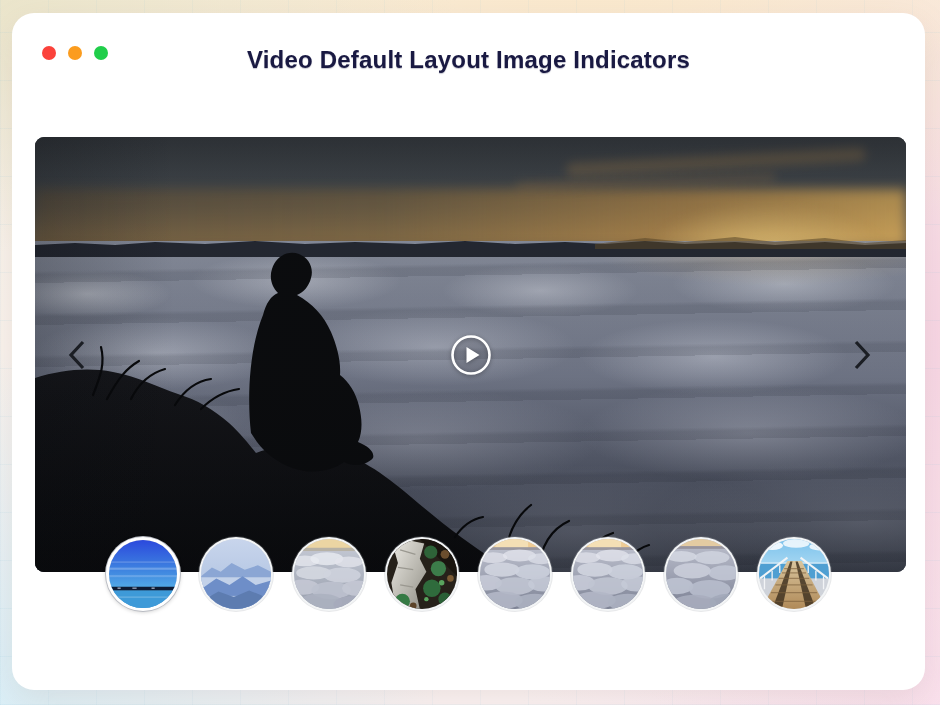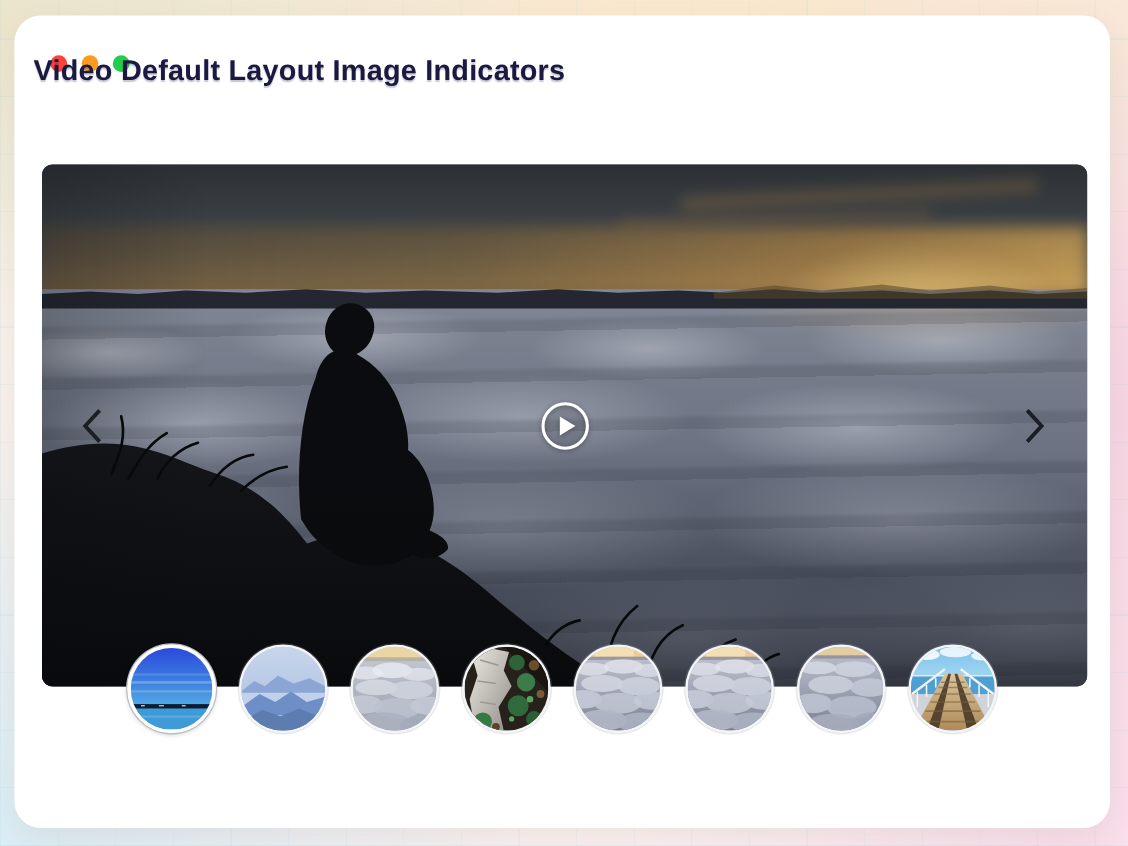--- a/index.html
+++ b/index.html
@@ -22,24 +22,23 @@
     box-shadow:0 12px 34px rgba(150,130,125,.16);
   }
   
   .titlebar{position:absolute;left:0;top:0;right:0;height:66px;}
   .lights{position:absolute;left:30px;top:33px;display:flex;gap:12px;}
   .tl-dot{width:14px;height:14px;border-radius:50%;border:none;padding:0;cursor:pointer;}
   .tl-red{background:#fb423b;}
   .tl-orange{background:#fb9c1e;}
   .tl-green{background:#20ce4a;}
   .win-title{
-    position:absolute;left:0;right:0;top:33px;
+    position:absolute;left:0;right:0;top:33px;text-align:center;
     font-size:24px;font-weight:700;color:#191942;letter-spacing:.2px;
     text-shadow:0 1px 1px rgba(25,25,66,.25);
-    padding-left:16px;
   }
   
   .stage{position:absolute;left:23px;top:124px;width:871px;height:435px;}
   .slide{
     position:absolute;inset:0;border-radius:9px;overflow:hidden;background:#3f444a;
   }
   .sky{
     position:absolute;left:0;right:0;top:0;height:112px;
     background:linear-gradient(180deg,#43484d 0%,#4b5156 40%,#565758 62%,#6d6354 82%,#806b4e 100%);
   }

